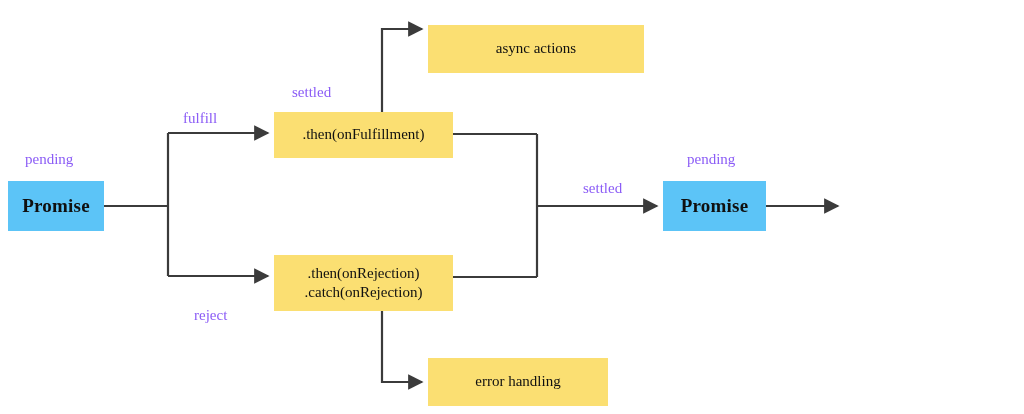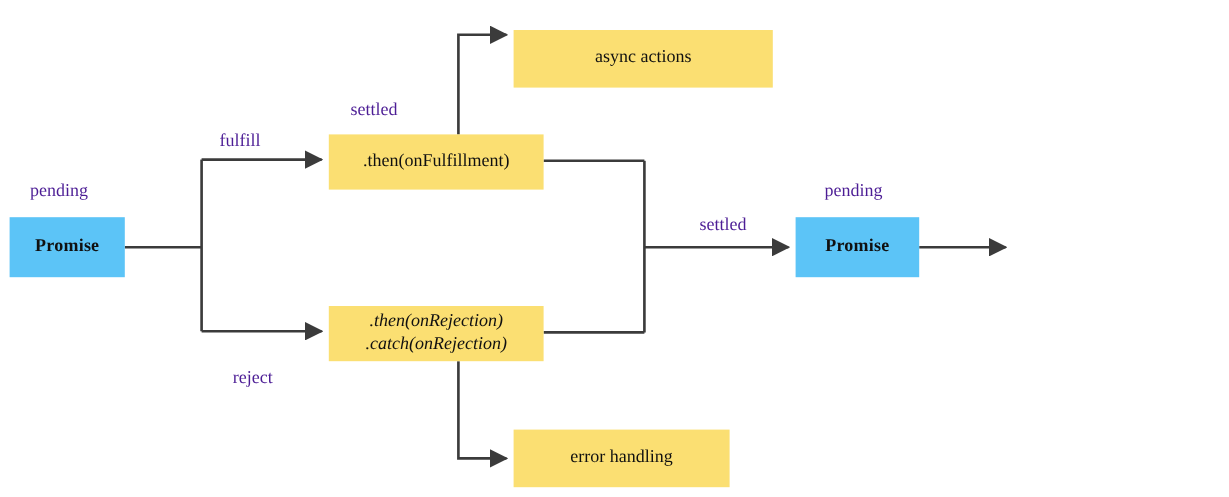--- a/index.html
+++ b/index.html
@@ -32,30 +32,30 @@
     justify-content: center;
     text-align: center;
     line-height: 1.28;
     color: #101010;
     font-size: 15px;
     white-space: pre-line;
   }
   .node.promise {
     background: #5CC4F7;
     font-weight: bold;
-    font-size: 15px;
+    font-size: 19px;
     letter-spacing: 0.2px;
   }
   .node.action {
     background: #FBDF72;
     font-size: 15px;
   }
   .caption {
     position: absolute;
-    color: #4c1d95;
+    color: #8b5cf6;
     font-size: 15px;
     white-space: nowrap;
   }
 </style>
 </head>
 <body>
 
 <div id="canvas">
 
   <svg id="wires" viewBox="0 0 1024 414" xmlns="http://www.w3.org/2000/svg">
@@ -83,21 +83,21 @@
 
     <path d="M 537 206 L 657 206" fill="none" stroke="#3B3B3B" stroke-width="2.2" marker-end="url(#arrow)"></path>
 
     <path d="M 766 206 L 838 206" fill="none" stroke="#3B3B3B" stroke-width="2.2" marker-end="url(#arrow)"></path>
   </svg>
 
   <div class="node promise" style="left:8px; top:181px; width:96px; height:50px;">Promise</div>
 
   <div class="node action" style="left:274px; top:112px; width:179px; height:46px;">.then(onFulfillment)</div>
 
-  <div class="node action" style="left:274px; top:255px; width:179px; height:46px;font-style:italic;">.then(onRejection)
+  <div class="node action" style="left:274px; top:255px; width:179px; height:56px;">.then(onRejection)
 .catch(onRejection)</div>
 
   <div class="node action" style="left:428px; top:5px; width:216px; height:48px;margin-top:20px;">async actions</div>
 
   <div class="node action" style="left:428px; top:358px; width:180px; height:48px;">error handling</div>
 
   <div class="node promise" style="left:663px; top:181px; width:103px; height:50px;">Promise</div>
 
 
   <div class="caption" style="left:25px; top:151px;">pending</div>

